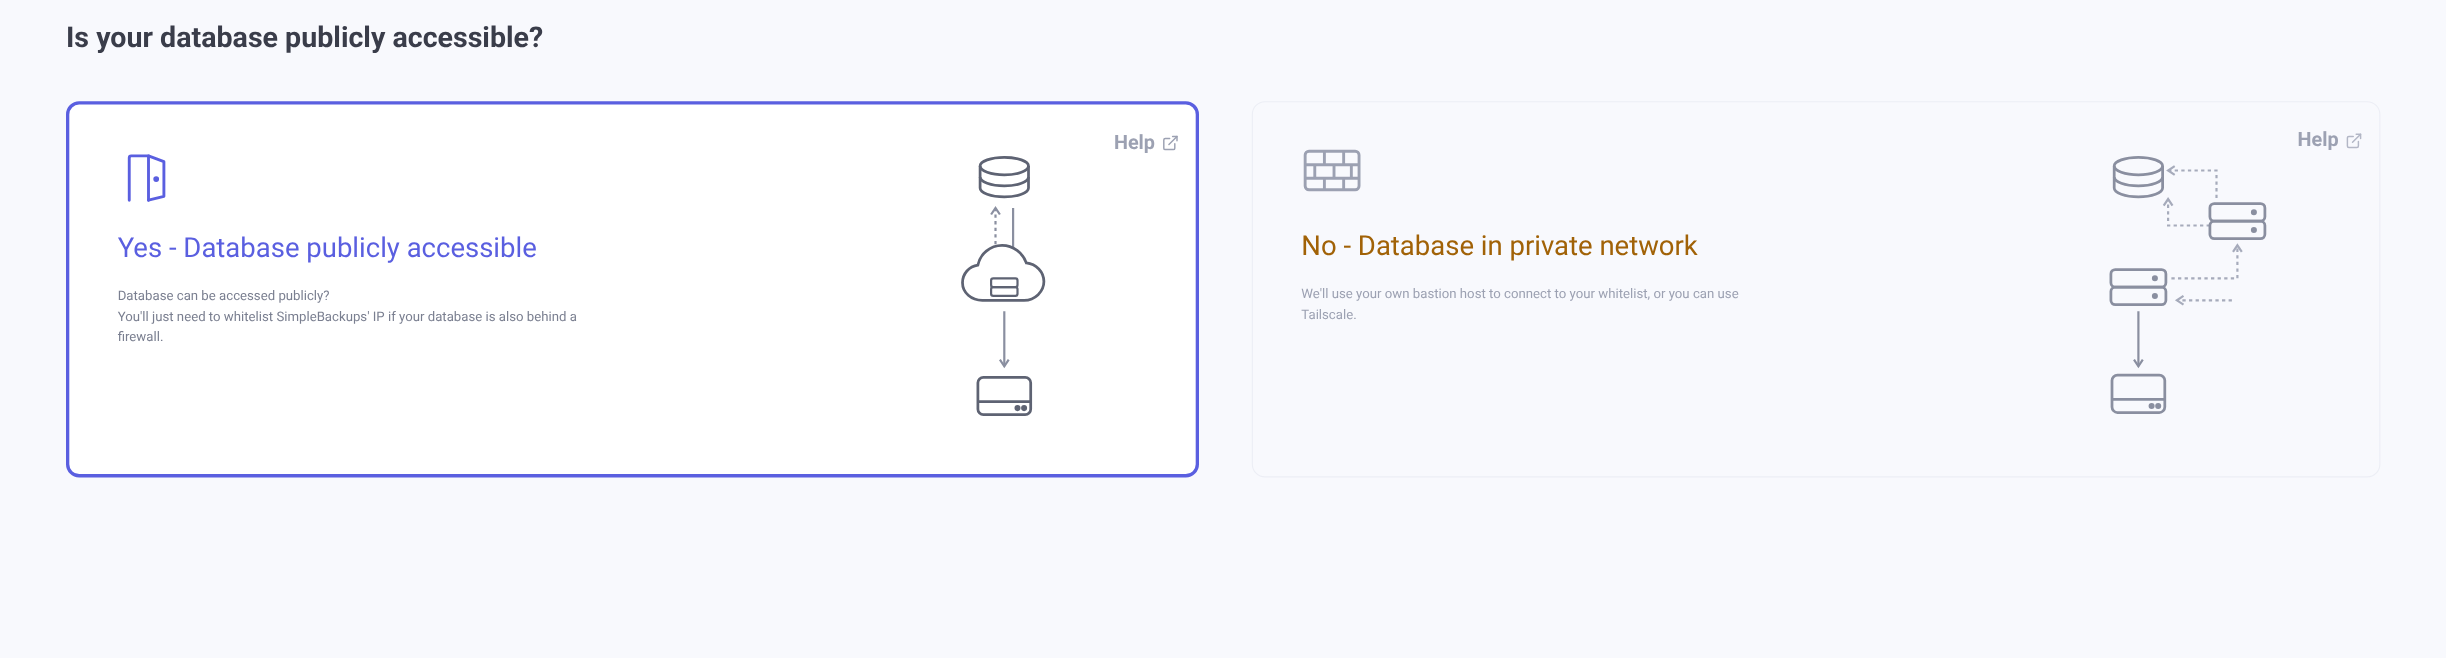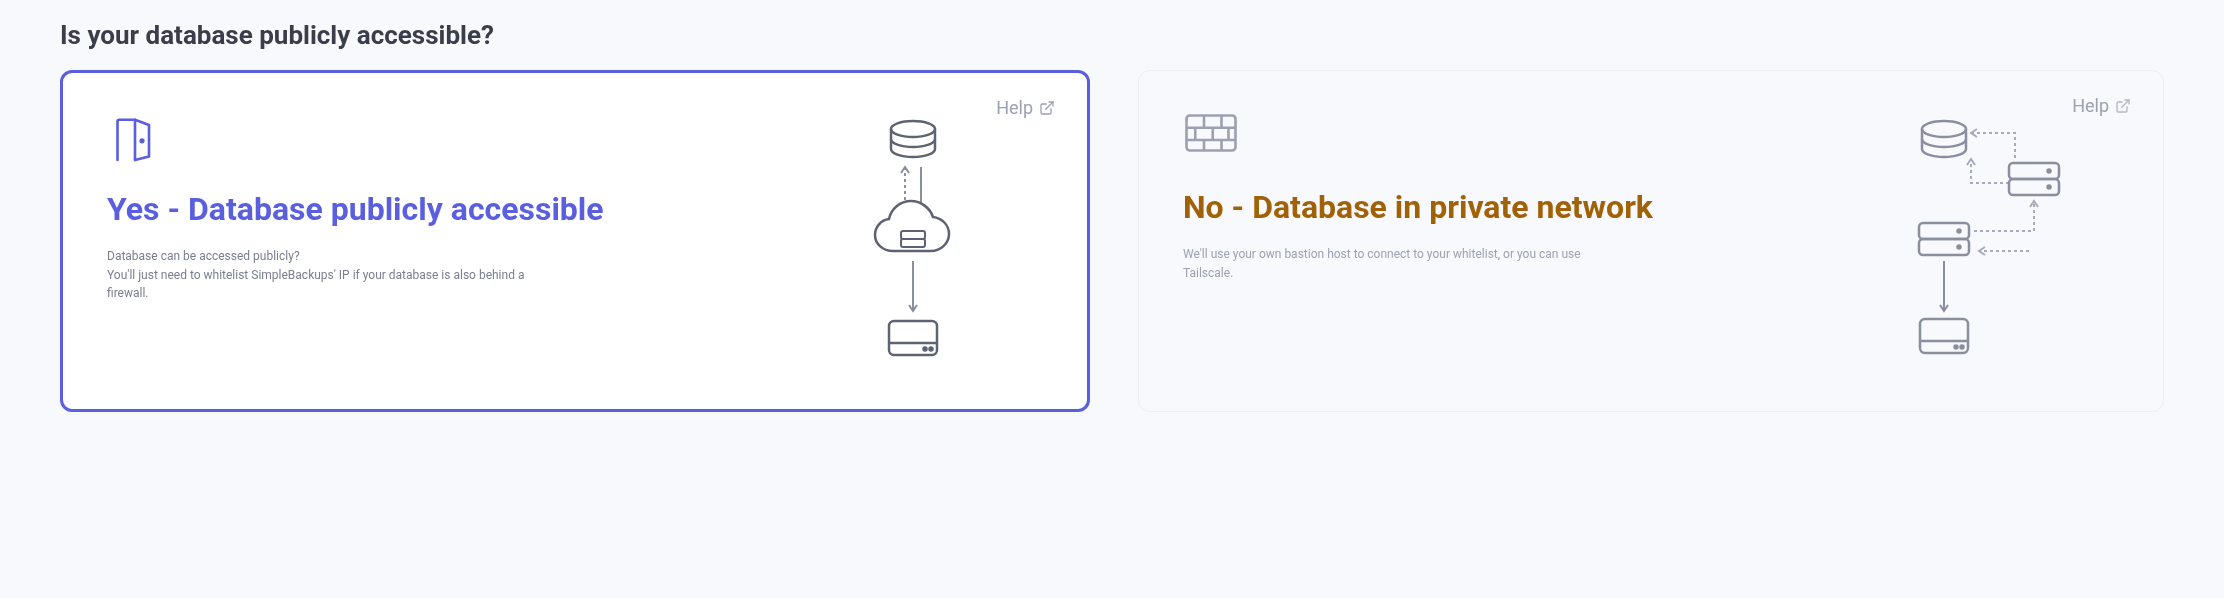--- a/index.html
+++ b/index.html
@@ -8,21 +8,21 @@
     background: #f8f9fd;
     color: #2d3142;
     width: 2224px;
     height: 598px;
     padding: 20px 60px 0 60px;
   }
   .heading {
     font-size: 26px;
     font-weight: 700;
     color: #3a3d4a;
-    margin-bottom: 20px;
+    margin-bottom: 42px;
   }
   .cards {
     display: flex;
     gap: 48px;
   }
   .card {
     position: relative;
     flex: 1;
     border-radius: 12px;
     padding: 38px 44px 38px 44px;
@@ -44,22 +44,22 @@
     display: flex;
     flex-direction: column;
     justify-content: flex-start;
     padding-right: 20px;
   }
   .card-icon {
     margin-bottom: 22px;
     height: 56px;
   }
   .card-title {
-    font-size: 32px;
-    font-weight: 700;
+    font-size: 25px;
+    font-weight: 400;
     margin-bottom: 18px;
     line-height: 1.25;
   }
   .card.selected .card-title { color: #5a5fe0; }
   .card.unselected .card-title { color: #a16207; }
   .card-desc {
     font-size: 12px;
     line-height: 1.55;
     color: #7a7f90;
     max-width: 440px;
@@ -69,27 +69,28 @@
   .card-right {
     flex: 0 0 auto;
     width: 260px;
     display: flex;
     align-items: center;
     justify-content: center;
   }
   .help {
     position: absolute;
     top: 24px;
-    right: 32px;
+    right: 15px;
     font-size: 18px;
     color: #9ca1b2;
     display: flex;
     align-items: center;
     gap: 6px;
     cursor: pointer;
+    font-weight: bold;
   }
   .help svg { width: 16px; height: 16px; }
   svg { display: block; }
 </style>
 </head>
 <body>
 
 <h2 class="heading">Is your database publicly accessible?</h2>
 
 <div class="cards">

